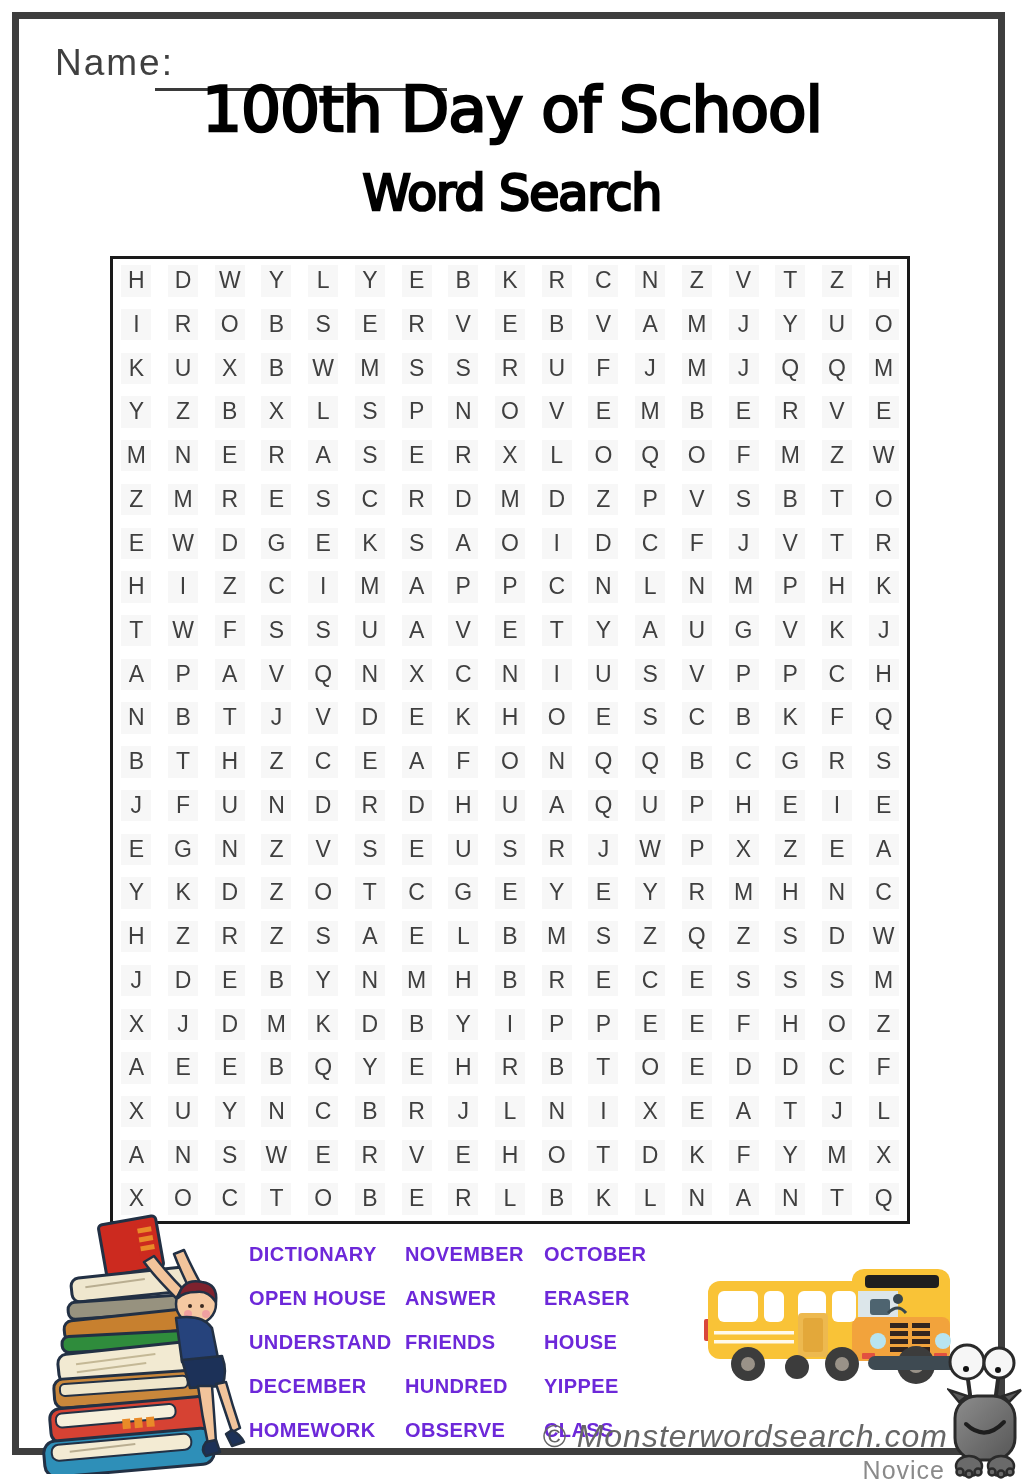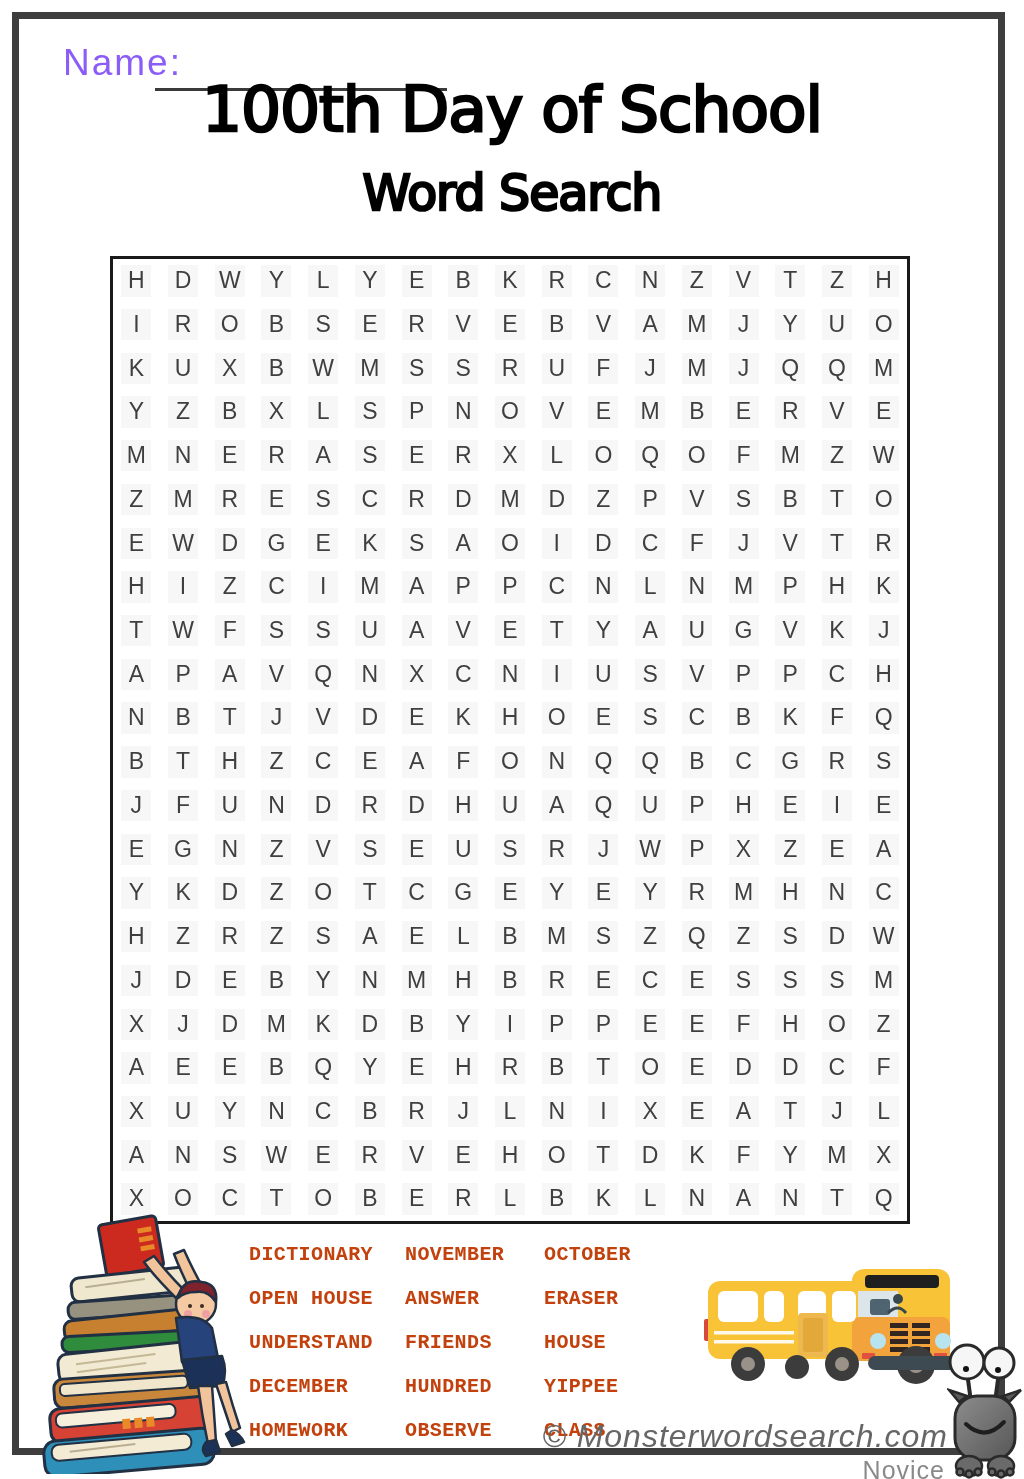--- a/index.html
+++ b/index.html
@@ -3,42 +3,42 @@
 <meta charset="utf-8">
 <style>
   html,body{margin:0;padding:0;background:#ffffff;}
   .sheet{position:relative;width:1024px;height:1479px;background:#ffffff;overflow:hidden;
          font-family:"Liberation Sans",sans-serif;}
   .frame{position:absolute;left:12px;top:12px;width:993px;height:1443px;
          border:7px solid #3e3e3e;box-sizing:border-box;}
 
   
   .name-row{position:absolute;left:55px;top:42px;}
-  .name-label{font-size:37px;color:#8b5cf6;letter-spacing:2px;margin-left:8px;}
+  .name-label{font-size:37px;color:#404040;letter-spacing:2px;}
   .name-line{position:absolute;left:100px;top:46px;width:292px;border-bottom:3px solid #3a3a3a;}
 
   
   .title{position:absolute;left:0;top:78px;width:100%;text-align:center;
          font-family:"DejaVu Sans",sans-serif;font-weight:normal;color:#000;}
   .title .line1{font-size:63px;letter-spacing:-1px;-webkit-text-stroke:2.6px #000;line-height:1.0;}
   .title .line2{font-size:49px;letter-spacing:-1px;-webkit-text-stroke:2.6px #000;line-height:1.0;margin-top:28px;}
 
   
   .grid-box{position:absolute;left:110px;top:256px;width:800px;height:968px;
             border:3px solid #1a1a1a;box-sizing:border-box;background:#fff;}
   .grid{display:grid;width:100%;height:100%;
         grid-template-columns:repeat(17,1fr);grid-template-rows:repeat(22,1fr);}
   .cell{display:flex;align-items:center;justify-content:center;}
   .cell span{display:inline-block;min-width:26px;text-align:center;padding:3px 2px;
              background:#f7f7f7;font-size:23px;color:#3f3f3f;line-height:1.1;}
 
   
   .word-list{position:absolute;left:249px;top:1243px;display:grid;
              grid-template-columns:156px 139px 130px;grid-auto-rows:44px;}
-  .word{font-size:20px;font-weight:bold;color:#c2410c;letter-spacing:0.4px;white-space:nowrap;font-family:Liberation Mono, monospace;}
+  .word{font-size:20px;font-weight:bold;color:#6d28d9;letter-spacing:0.4px;white-space:nowrap;}
 
   
   .copyright{position:absolute;right:76px;top:1418px;font-size:32px;font-style:italic;
              color:#666;letter-spacing:1px;}
   .level{position:absolute;right:79px;top:1456px;font-size:25px;color:#8a8a8a;letter-spacing:1px;}
 
   
   .books{position:absolute;left:26px;top:1206px;}
   .bus{position:absolute;left:702px;top:1261px;}
   .monster{position:absolute;left:947px;top:1340px;}

